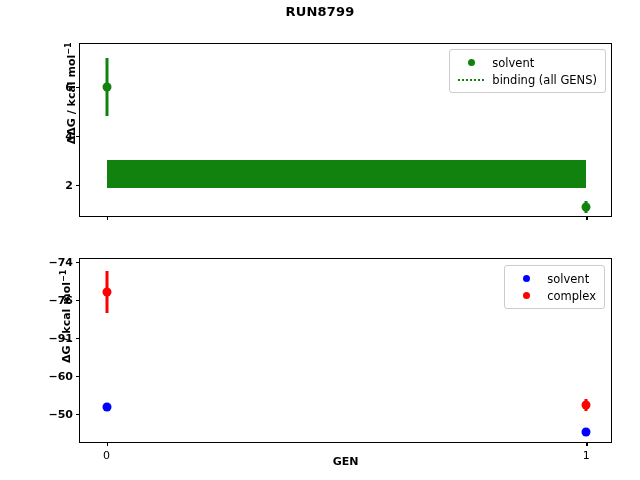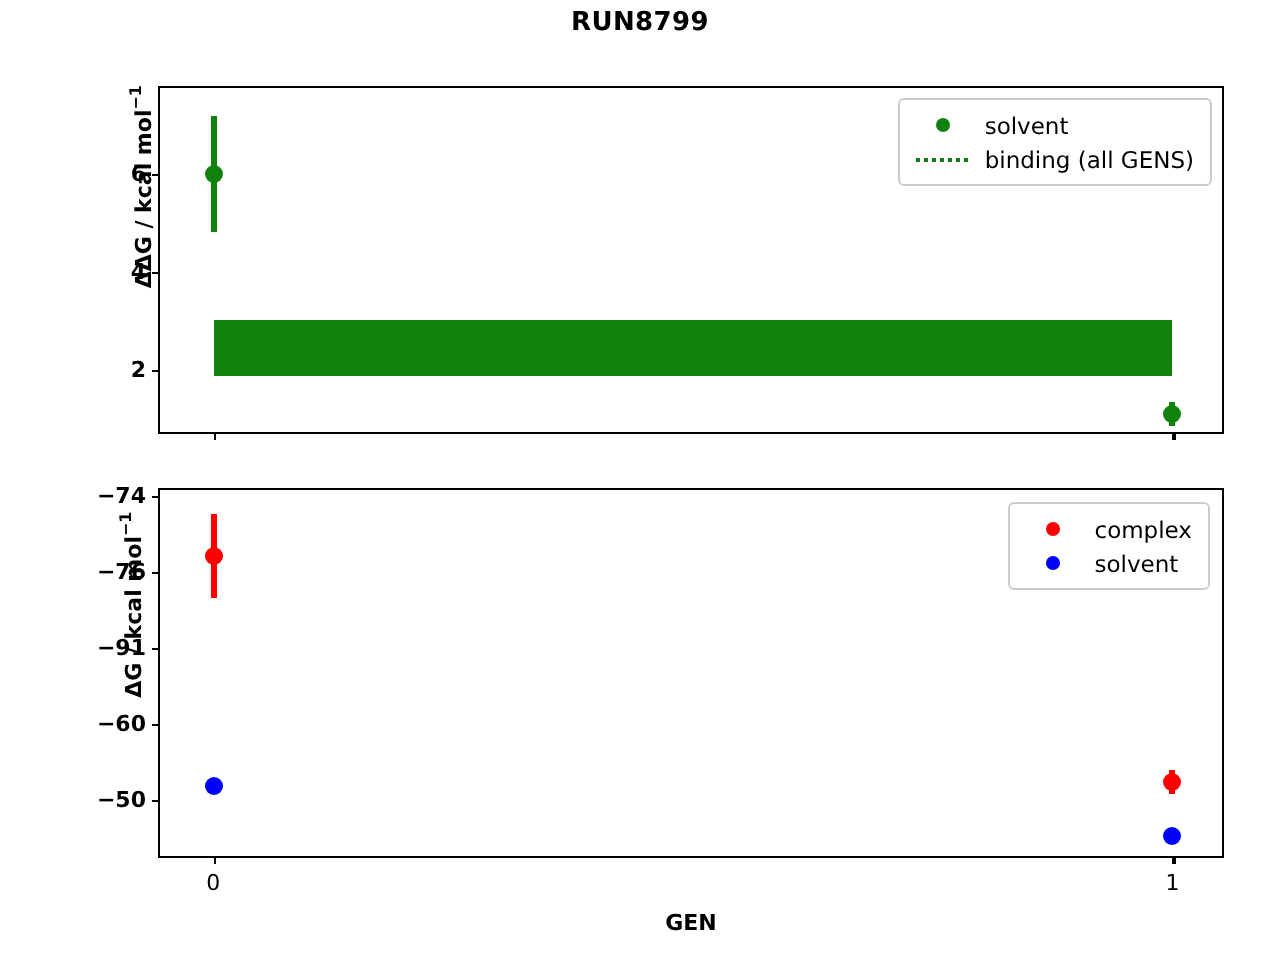--- a/index.html
+++ b/index.html
@@ -22,21 +22,21 @@
 
   
   .axes{
     position:absolute;
     border:1.6px solid #000;
     box-sizing:border-box;
     background:#fff;
     overflow:visible;
   }
   #axes-top{left:79px;top:43px;width:533px;height:174px;}
-  #axes-bottom{left:79px;top:244px;width:533px;height:185px;}
+  #axes-bottom{left:79px;top:258px;width:533px;height:185px;}
 
   .plotarea{position:absolute;left:0;top:0;width:100%;height:100%;overflow:hidden;}
 
   
   .ytick{
     position:absolute;right:100%;
     width:4px;height:1.6px;background:#000;
   }
   .ylabel-t{
     position:absolute;right:100%;
@@ -192,28 +192,28 @@
       <div class="marker" style="left:506.3px;top:145.9px;width:9px;height:9px;background:#ff0000;"></div>
 
       <div class="marker" style="left:26.6px;top:148.4px;width:9px;height:9px;background:#0000ff;"></div>
 
       <div class="marker" style="left:506.3px;top:172.5px;width:9px;height:9px;background:#0000ff;"></div>
     </div>
 
     <div class="legend" id="legend-bottom">
       <div class="legend-row">
         <span class="legend-key">
+          <span class="key-dot" style="background:#0000ff;"></span>
+        </span>
+        <span class="legend-text">solvent</span>
+      </div>
+      <div class="legend-row">
+        <span class="legend-key">
           <span class="key-dot" style="background:#ff0000;"></span>
         </span>
         <span class="legend-text">complex</span>
       </div>
-      <div class="legend-row">
-        <span class="legend-key">
-          <span class="key-dot" style="background:#0000ff;"></span>
-        </span>
-        <span class="legend-text">solvent</span>
-      </div>
     </div>
   </div>
 
   <div id="xtitle">GEN</div>
 
 </div>
 
 </body></html>

